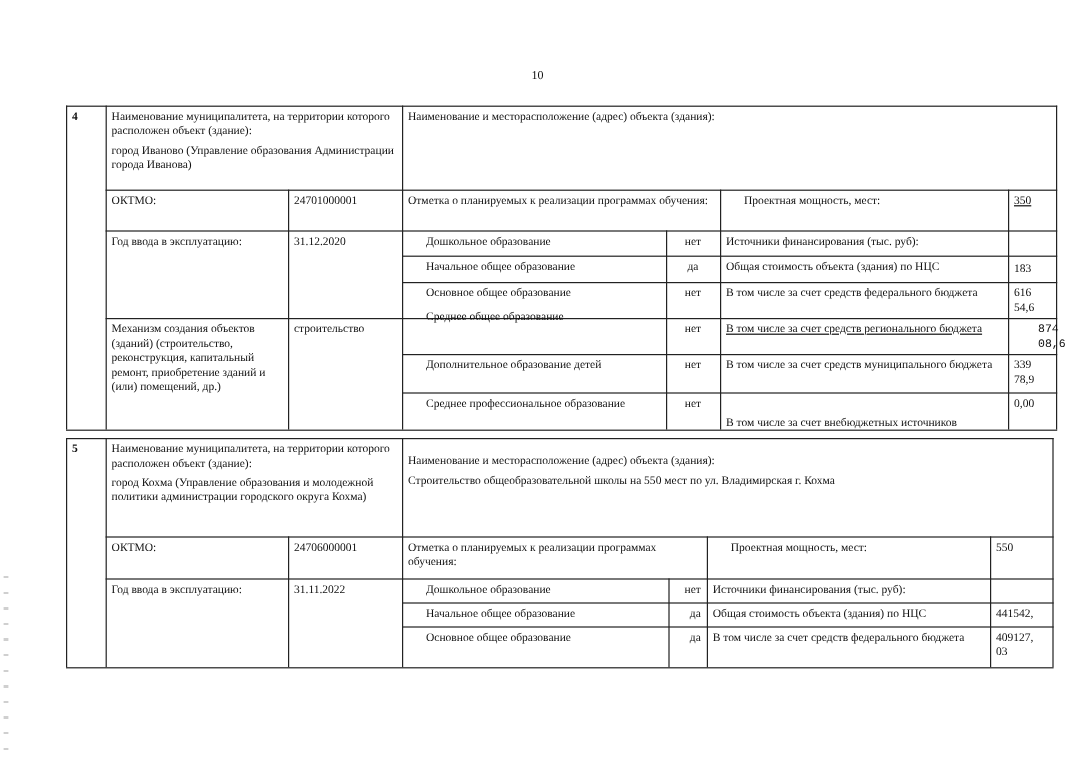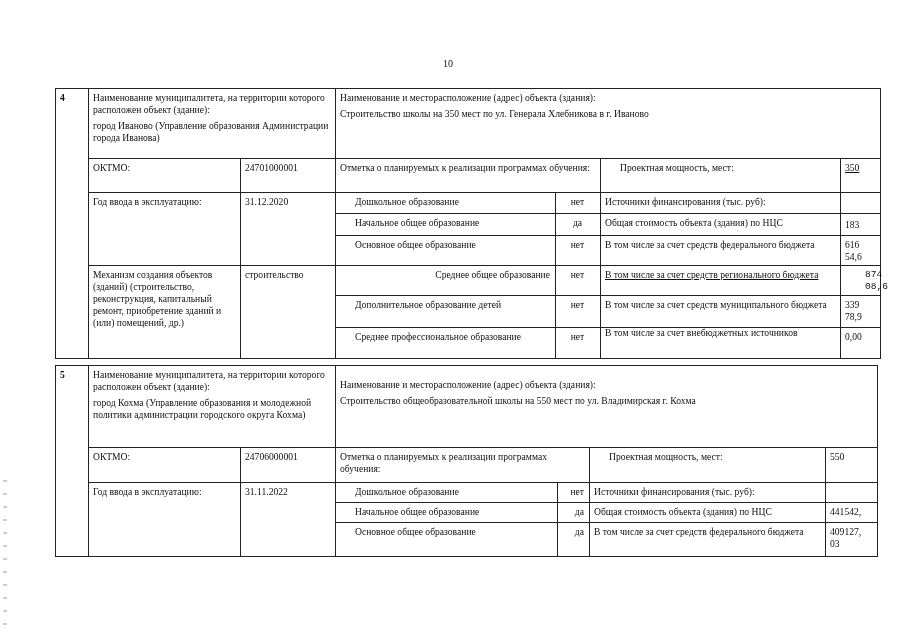--- a/index.html
+++ b/index.html
@@ -42,58 +42,57 @@
   <div class="vl" style="left:840px;top:158px;height:200px;"></div>
   <div class="vl" style="left:880px;top:88px;height:270px;"></div>
 
   <div class="cell" style="left:55px;top:89px;width:33px;font-weight:bold;">4</div>
   <div class="cell" style="left:88px;top:89px;width:247px;">
     <div>Наименование муниципалитета, на территории которого расположен объект (здание):</div>
     <div class="p2">город Иваново (Управление образования Администрации города Иванова)</div>
   </div>
   <div class="cell" style="left:335px;top:89px;width:545px;">
     <div>Наименование и месторасположение (адрес) объекта (здания):</div>
-    <div class="p2">Строительство школы на 350 мест по ул. Генерала Хлебникова в г. Иваново</div>
   </div>
 
   <div class="cell" style="left:88px;top:159px;width:152px;">ОКТМО:</div>
   <div class="cell" style="left:240px;top:159px;width:95px;">24701000001</div>
   <div class="cell" style="left:335px;top:159px;width:265px;">Отметка о планируемых к реализации программах обучения:</div>
   <div class="cell ind" style="left:600px;top:159px;width:240px;">Проектная мощность, мест:</div>
   <div class="cell" style="left:840px;top:159px;width:40px;text-decoration:underline;">350</div>
 
   <div class="cell" style="left:88px;top:193px;width:152px;">Год ввода в эксплуатацию:</div>
   <div class="cell" style="left:240px;top:193px;width:95px;">31.12.2020</div>
   <div class="cell" style="left:88px;top:266px;width:152px;">Механизм создания объектов (зданий) (строительство, реконструкция, капитальный ремонт, приобретение зданий и (или) помещений, др.)</div>
   <div class="cell" style="left:240px;top:266px;width:95px;">строительство</div>
 
   <div class="cell ind" style="left:335px;top:193px;width:220px;">Дошкольное образование</div>
   <div class="cell center" style="left:555px;top:193px;width:45px;">нет</div>
   <div class="cell ind" style="left:335px;top:214px;width:220px;">Начальное общее образование</div>
   <div class="cell center" style="left:555px;top:214px;width:45px;">да</div>
   <div class="cell ind" style="left:335px;top:236px;width:220px;">Основное общее образование</div>
   <div class="cell center" style="left:555px;top:236px;width:45px;">нет</div>
-  <div class="cell ind" style="left:335px;top:266px;width:220px;text-align:right;">Среднее общее образование</div>
+  <div class="cell ind" style="left:335px;top:256px;width:220px;">Среднее общее образование</div>
   <div class="cell center" style="left:555px;top:266px;width:45px;">нет</div>
   <div class="cell ind" style="left:335px;top:296px;width:220px;">Дополнительное образование детей</div>
   <div class="cell center" style="left:555px;top:296px;width:45px;">нет</div>
   <div class="cell ind" style="left:335px;top:328px;width:220px;">Среднее профессиональное образование</div>
   <div class="cell center" style="left:555px;top:328px;width:45px;">нет</div>
 
   <div class="cell" style="left:600px;top:193px;width:240px;">Источники финансирования (тыс. руб):</div>
   <div class="cell" style="left:840px;top:193px;width:40px;"></div>
   <div class="cell" style="left:600px;top:214px;width:240px;">Общая стоимость объекта (здания) по НЦС</div>
   <div class="cell" style="left:840px;top:216px;width:40px;">183</div>
   <div class="cell" style="left:600px;top:236px;width:240px;">В том числе за счет средств федерального бюджета</div>
   <div class="cell" style="left:840px;top:236px;width:36px;">616 54,6</div>
   <div class="cell" style="left:600px;top:266px;width:240px;text-decoration:underline;">В том числе за счет средств регионального бюджета</div>
   <div class="cell" style="left:860px;top:266px;width:36px;font-family:Liberation Mono, monospace;">874 08,6</div>
   <div class="cell" style="left:600px;top:296px;width:240px;">В том числе за счет средств муниципального бюджета</div>
   <div class="cell" style="left:840px;top:296px;width:36px;">339 78,9</div>
-  <div class="cell" style="left:600px;top:324px;width:240px;">В том числе за счет внебюджетных источников</div>
+  <div class="cell" style="left:600px;top:344px;width:240px;">В том числе за счет внебюджетных источников</div>
   <div class="cell" style="left:840px;top:328px;width:40px;">0,00</div>
 </div>
 
 <div>
   <div class="hl" style="left:55px;top:365px;width:823px;"></div>
   <div class="hl" style="left:88px;top:447px;width:790px;"></div>
   <div class="hl" style="left:88px;top:482px;width:790px;"></div>
   <div class="hl" style="left:335px;top:502px;width:543px;"></div>
   <div class="hl" style="left:335px;top:522px;width:543px;"></div>
   <div class="hl" style="left:55px;top:556px;width:823px;"></div>

